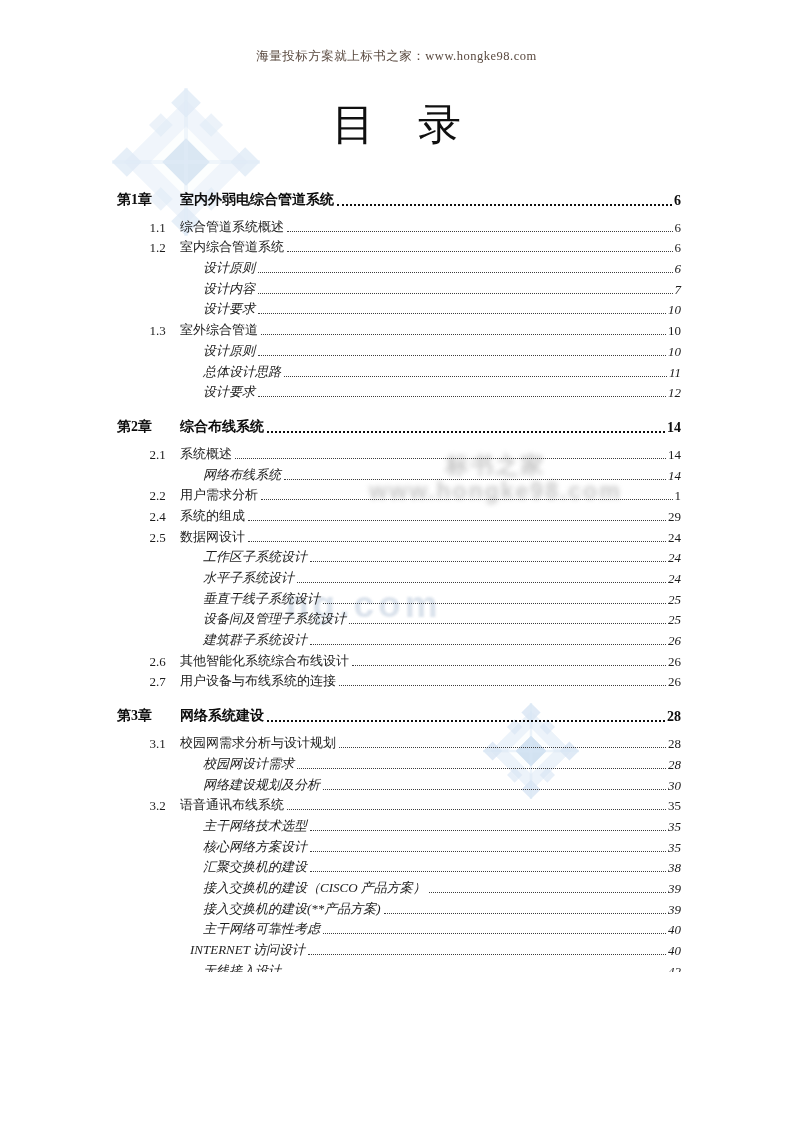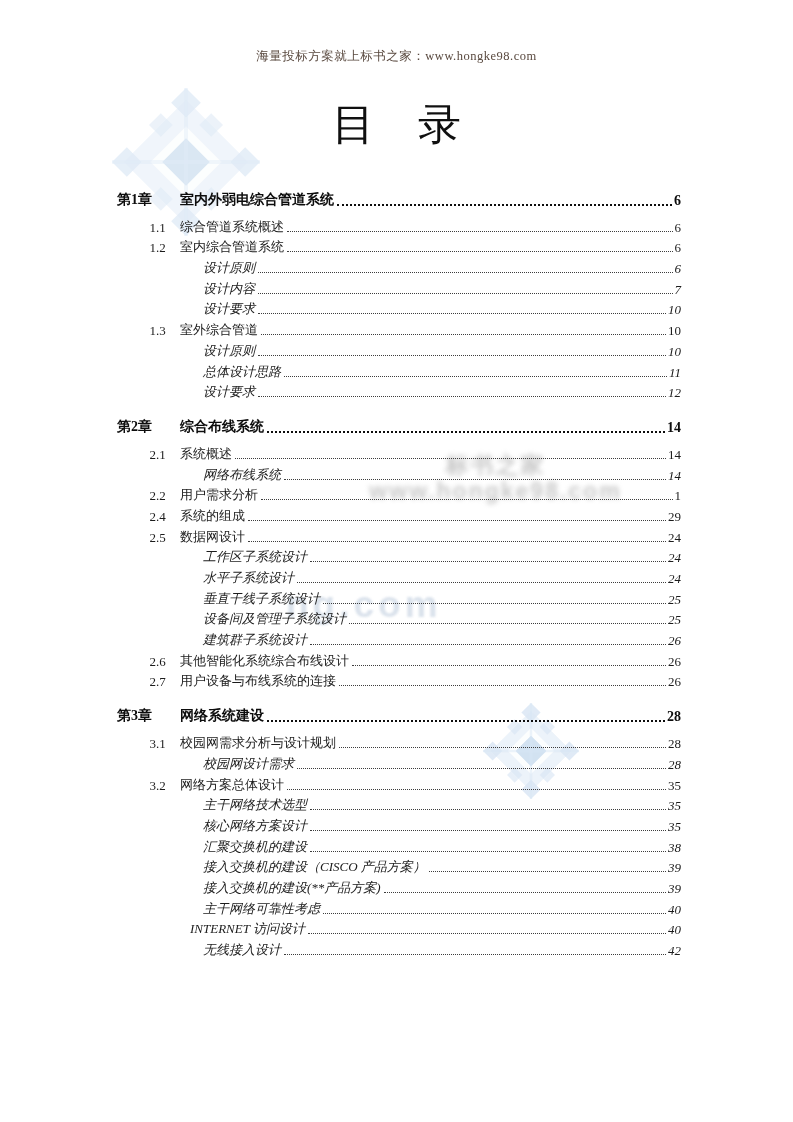--- a/index.html
+++ b/index.html
@@ -249,23 +249,28 @@
         <span class="num">3.1</span>
         <span class="label">校园网需求分析与设计规划</span>
         <span class="dots"></span>
         <span class="pg">28</span>
       </div>
       <div class="row lvl2">
         <span class="label">校园网设计需求</span>
         <span class="dots"></span>
         <span class="pg">28</span>
       </div>
+      <div class="row lvl2">
+        <span class="label">网络建设规划及分析</span>
+        <span class="dots"></span>
+        <span class="pg">30</span>
+      </div>
       <div class="row lvl1">
         <span class="num">3.2</span>
-        <span class="label">网络方案总体设计</span>
+        <span class="label">语音通讯布线系统</span>
         <span class="dots"></span>
         <span class="pg">35</span>
       </div>
       <div class="row lvl2">
         <span class="label">主干网络技术选型</span>
         <span class="dots"></span>
         <span class="pg">35</span>
       </div>
       <div class="row lvl2">
         <span class="label">核心网络方案设计</span>

